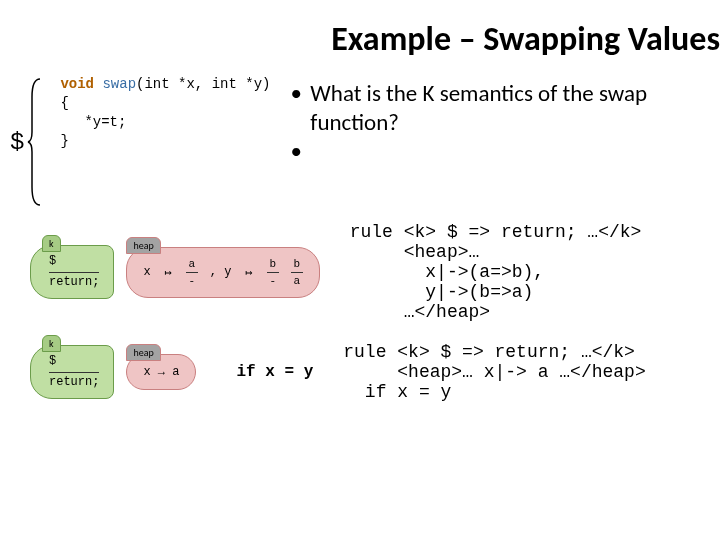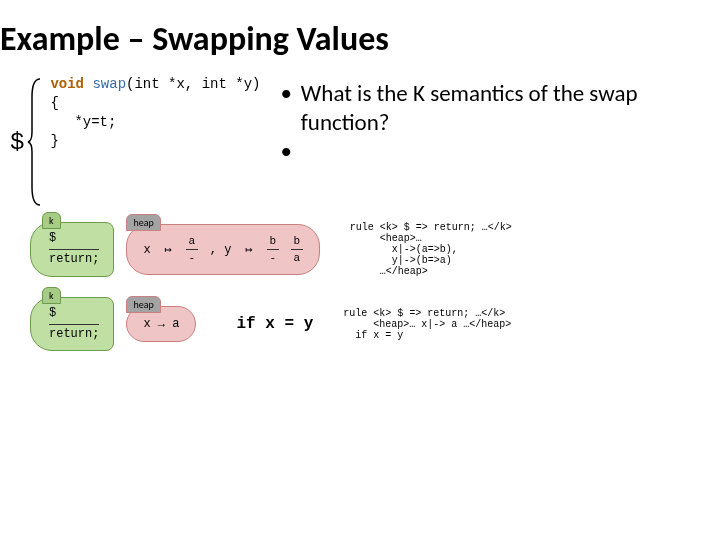--- a/index.html
+++ b/index.html
@@ -7,21 +7,21 @@
     margin: 0;
     width: 720px;
     height: 540px;
     font-family: Calibri, Arial, sans-serif;
     background: #fff;
     color: #000;
     position: relative;
     overflow: hidden;
   }
   .title {
-    text-align: left;
+    text-align: right;
     font-size: 34px;
     margin-top: 18px;
     margin-bottom: 10px;
   }
   .top-row {
     display: flex;
     align-items: flex-start;
     padding: 0 20px 0 10px;
   }
   .dollar-area {
@@ -35,21 +35,21 @@
     margin-right: 2px;
   }
   .bracket {
     width: 18px;
     height: 130px;
   }
   .code-img {
     font-family: "Courier New", monospace;
     font-size: 14px;
     line-height: 1.35;
-    margin-left: 6px;
+    margin-left: 16px;
     margin-top: 6px;
   }
   .code-img .kw { color: #b06000; font-weight: bold; }
   .code-img .fn { color: #3a6ea5; }
   .bullets {
     font-size: 23px;
     line-height: 1.25;
     margin-left: 20px;
     margin-top: 10px;
     flex: 1;
@@ -123,21 +123,21 @@
   .pair-top, .pair-bot { font-size: 11px; }
   .arrow-r { padding: 0 2px; }
   .cond {
     font-family: "Courier New", monospace;
     font-size: 16px;
     font-weight: bold;
     margin-left: 40px;
   }
   .rule-block {
     font-family: "Courier New", monospace;
-    font-size: 10px;
+    font-size: 18px;
     white-space: pre;
     margin-left: 30px;
     flex: 1;
   }
 </style>
 </head>
 <body>
 
 <h1 class="title">Example – Swapping Values</h1>
 

